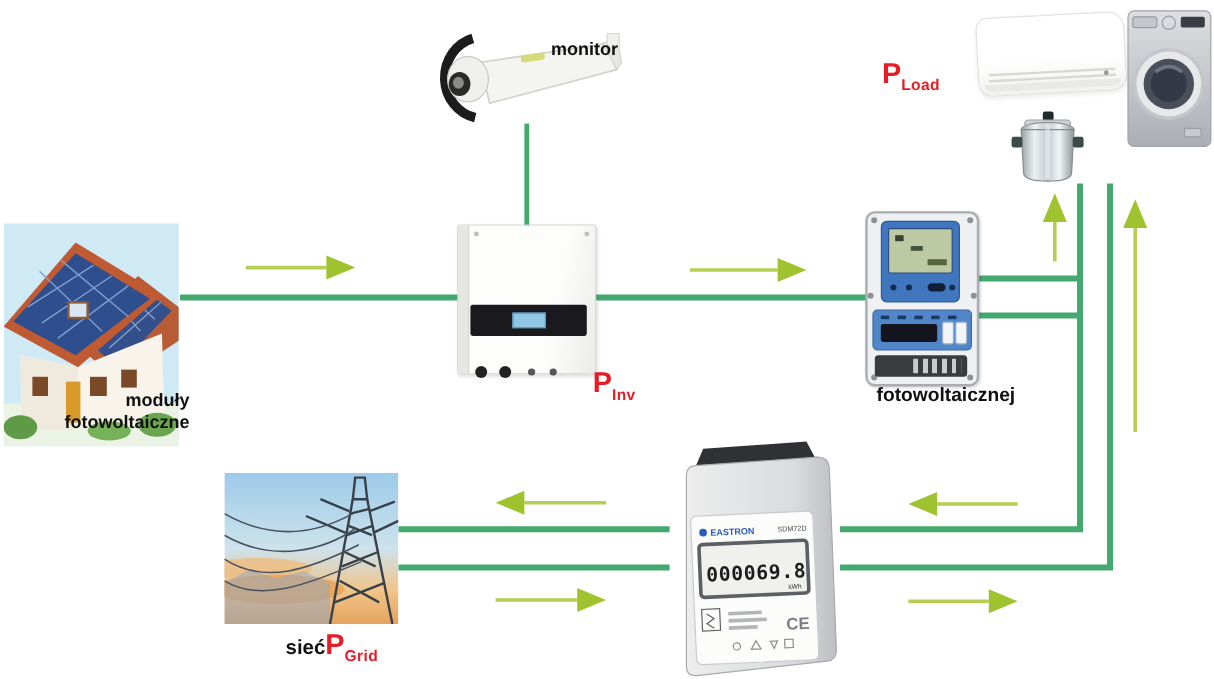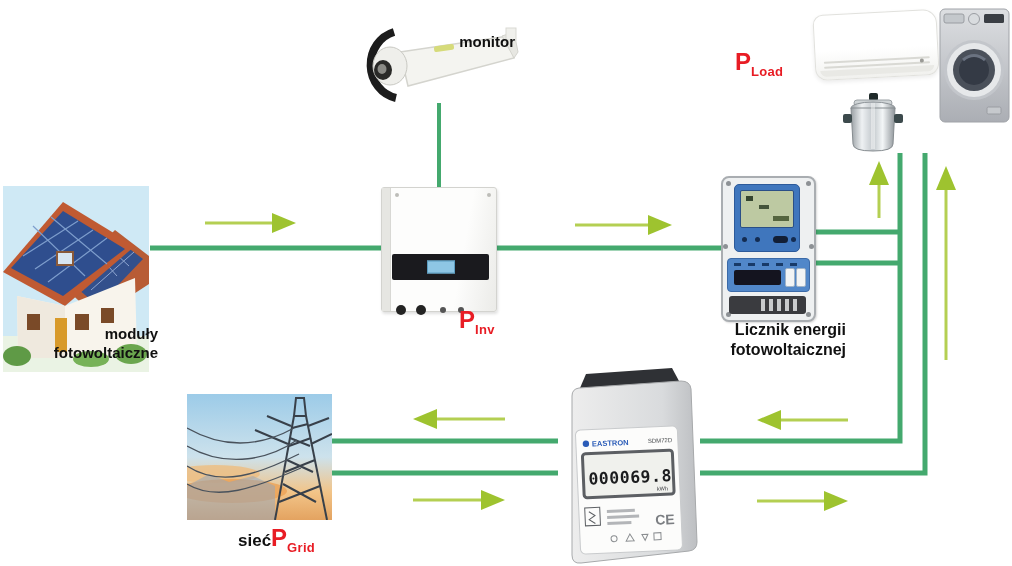--- a/index.html
+++ b/index.html
@@ -169,21 +169,21 @@
     <div class="band">
       <div class="display"></div>
     </div>
     <div class="screw" style="left:13px;top:5px"></div>
     <div class="screw" style="right:5px;top:5px"></div>
     <div class="conn" style="left:14px;bottom:-4px;width:10px;height:10px"></div>
     <div class="conn" style="left:34px;bottom:-4px;width:10px;height:10px"></div>
     <div class="conn" style="left:58px;bottom:-2px;width:6px;height:6px;background:#555"></div>
     <div class="conn" style="left:76px;bottom:-2px;width:6px;height:6px;background:#555"></div>
   </div>
-  <div class="abs p-label" style="left:459px;top:306px;z-index:2">
+  <div class="abs p-label" style="left:494px;top:306px;z-index:2">
     <span class="p-main">P</span><span class="p-sub">Inv</span>
   </div>
 
   <div class="abs licznik" style="left:721px;top:176px;z-index:2">
     <div class="screw" style="left:3px;top:3px"></div>
     <div class="screw" style="right:3px;top:3px"></div>
     <div class="screw" style="left:3px;bottom:3px"></div>
     <div class="screw" style="right:3px;bottom:3px"></div>
     <div class="screw" style="left:0px;top:66px"></div>
     <div class="screw" style="right:0px;top:66px"></div>
@@ -206,21 +206,20 @@
       <div class="tick" style="left:62px"></div>
       <div class="dlcd"></div>
       <div class="wbtn" style="left:57px"></div>
       <div class="wbtn" style="left:68px"></div>
     </div>
     <div class="terminal">
       <div class="teeth"></div>
     </div>
   </div>
   <div class="abs node-label big-label" style="left:678px;top:320px;width:168px;z-index:2">
-    <div>Licznik energii</div>
     <div>fotowoltaicznej</div>
   </div>
 
   <div class="abs p-label" style="left:735px;top:48px;z-index:2">
     <span class="p-main">P</span><span class="p-sub">Load</span>
   </div>
 
   <div class="abs ac" style="left:814px;top:12px;z-index:2">
     <div class="vent" style="bottom:16px"></div>
     <div class="vent" style="bottom:11px"></div>

